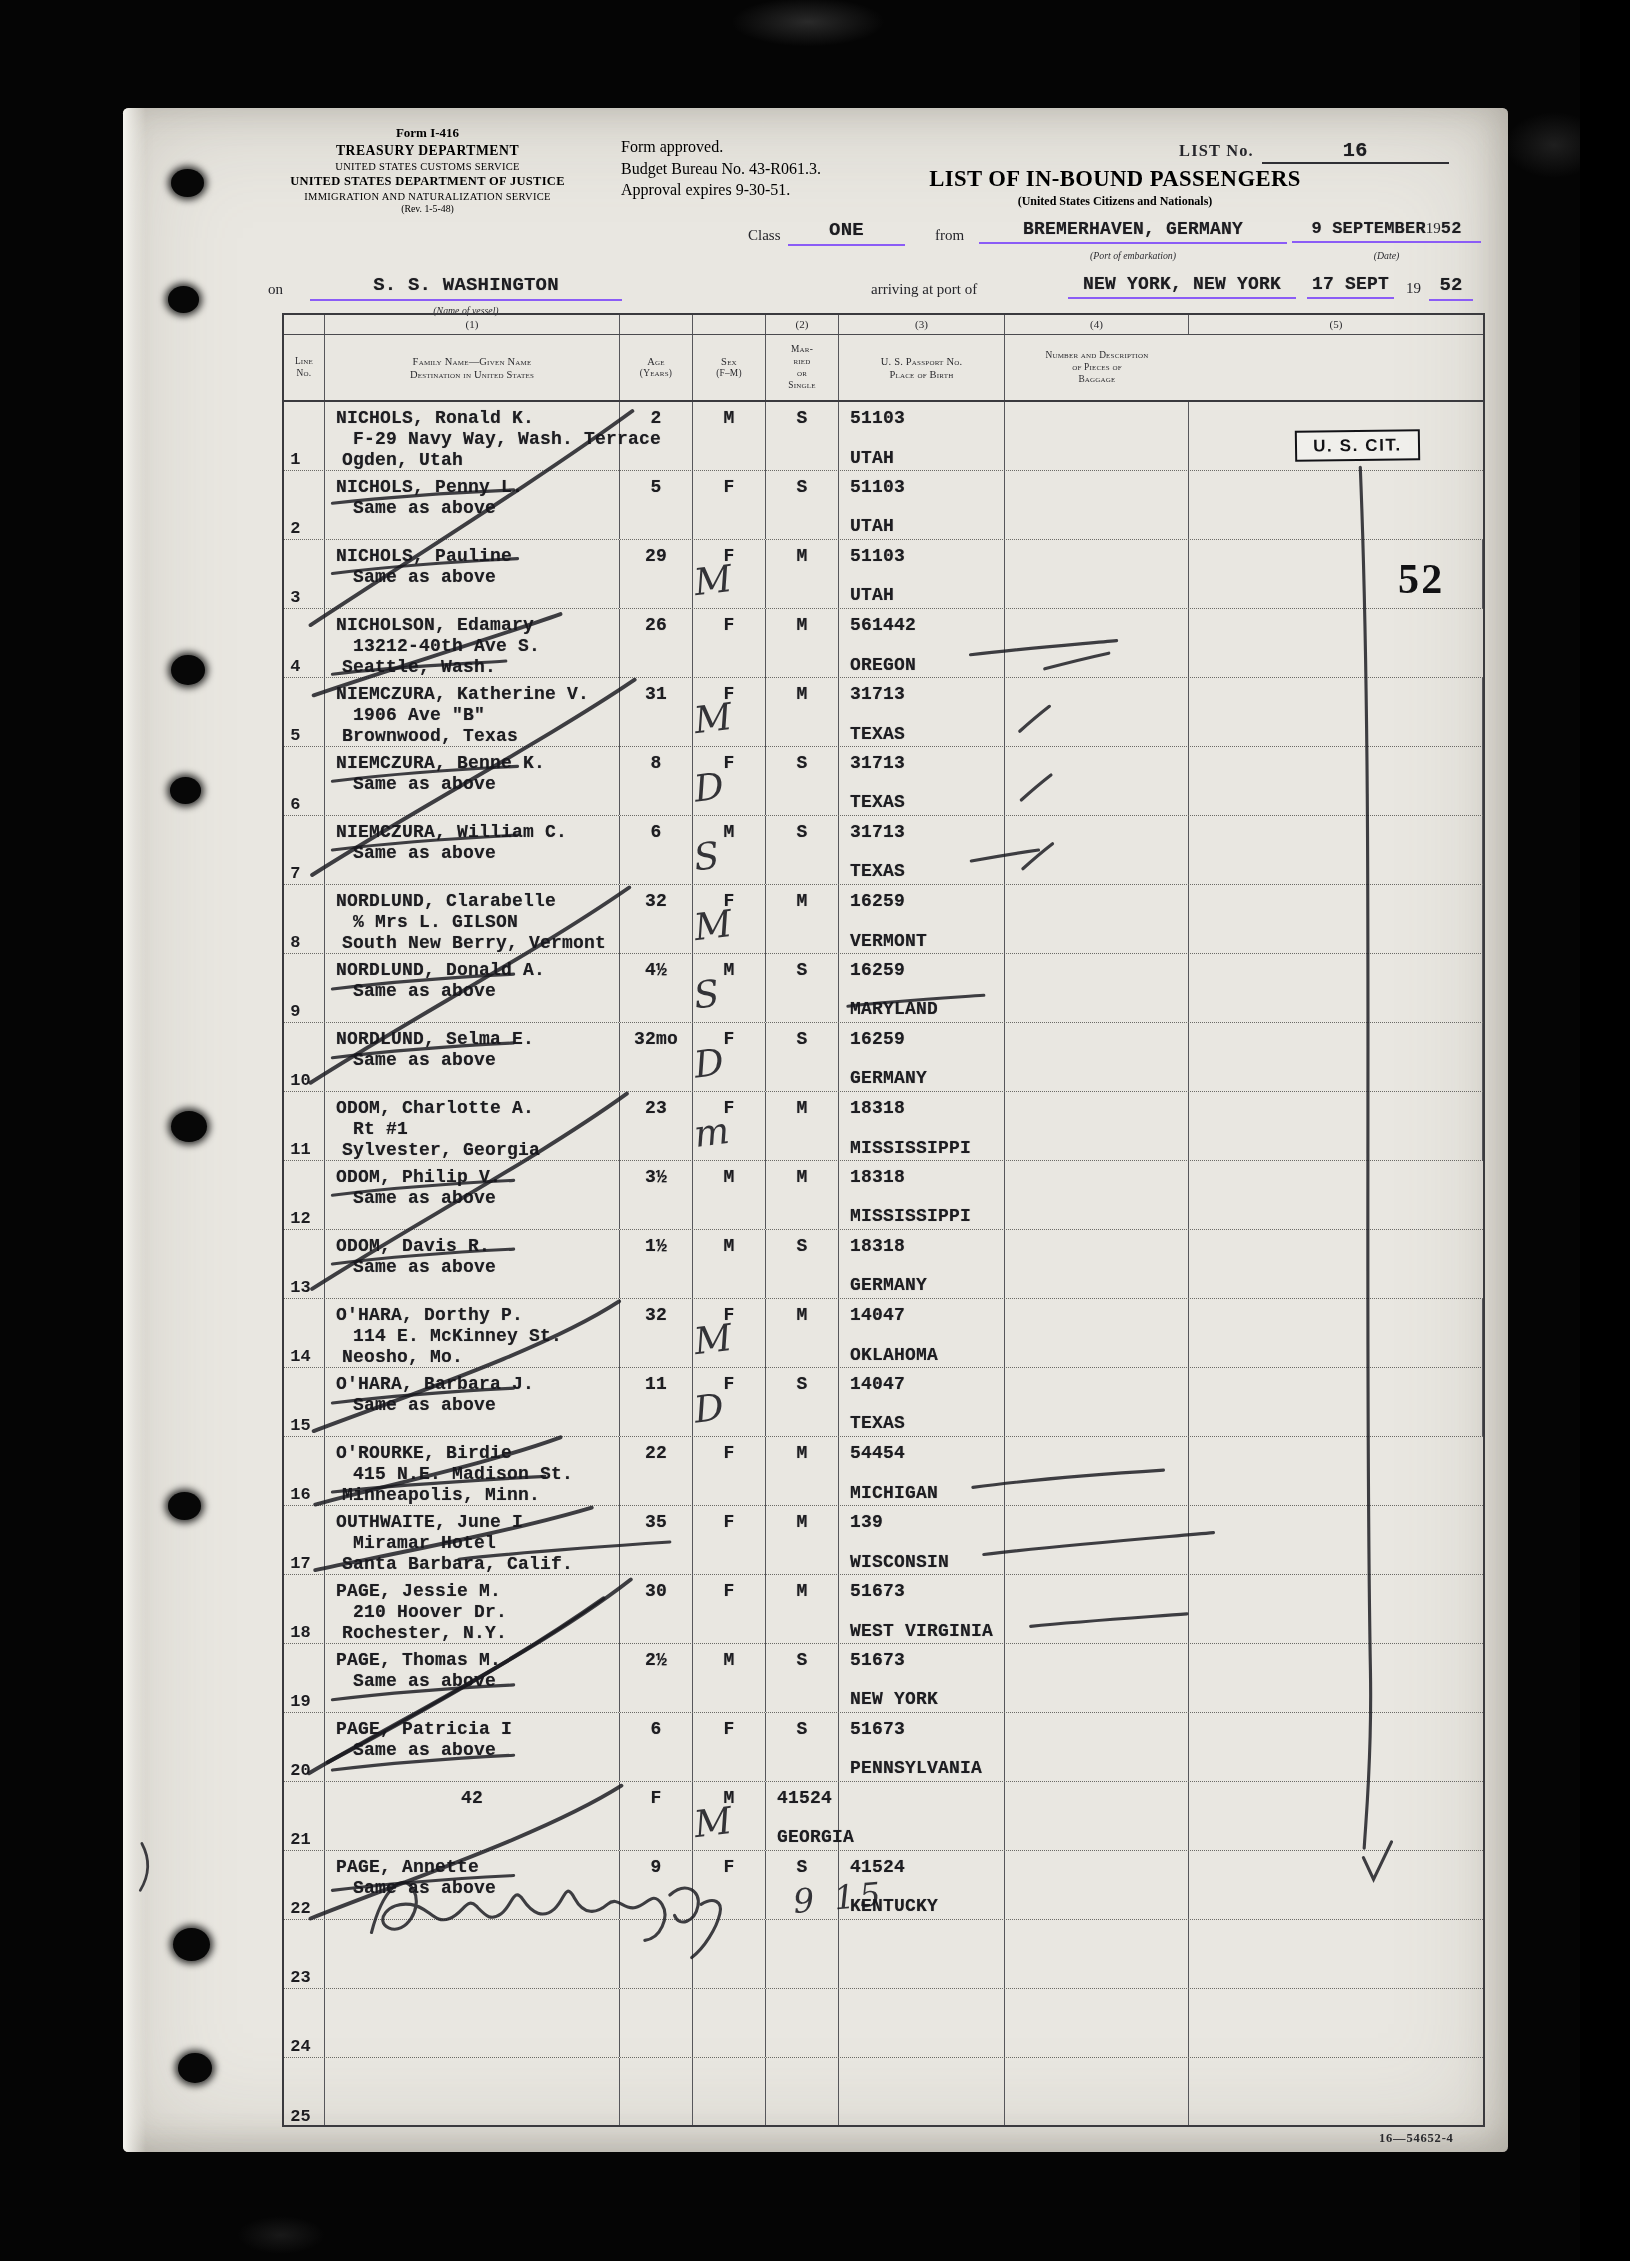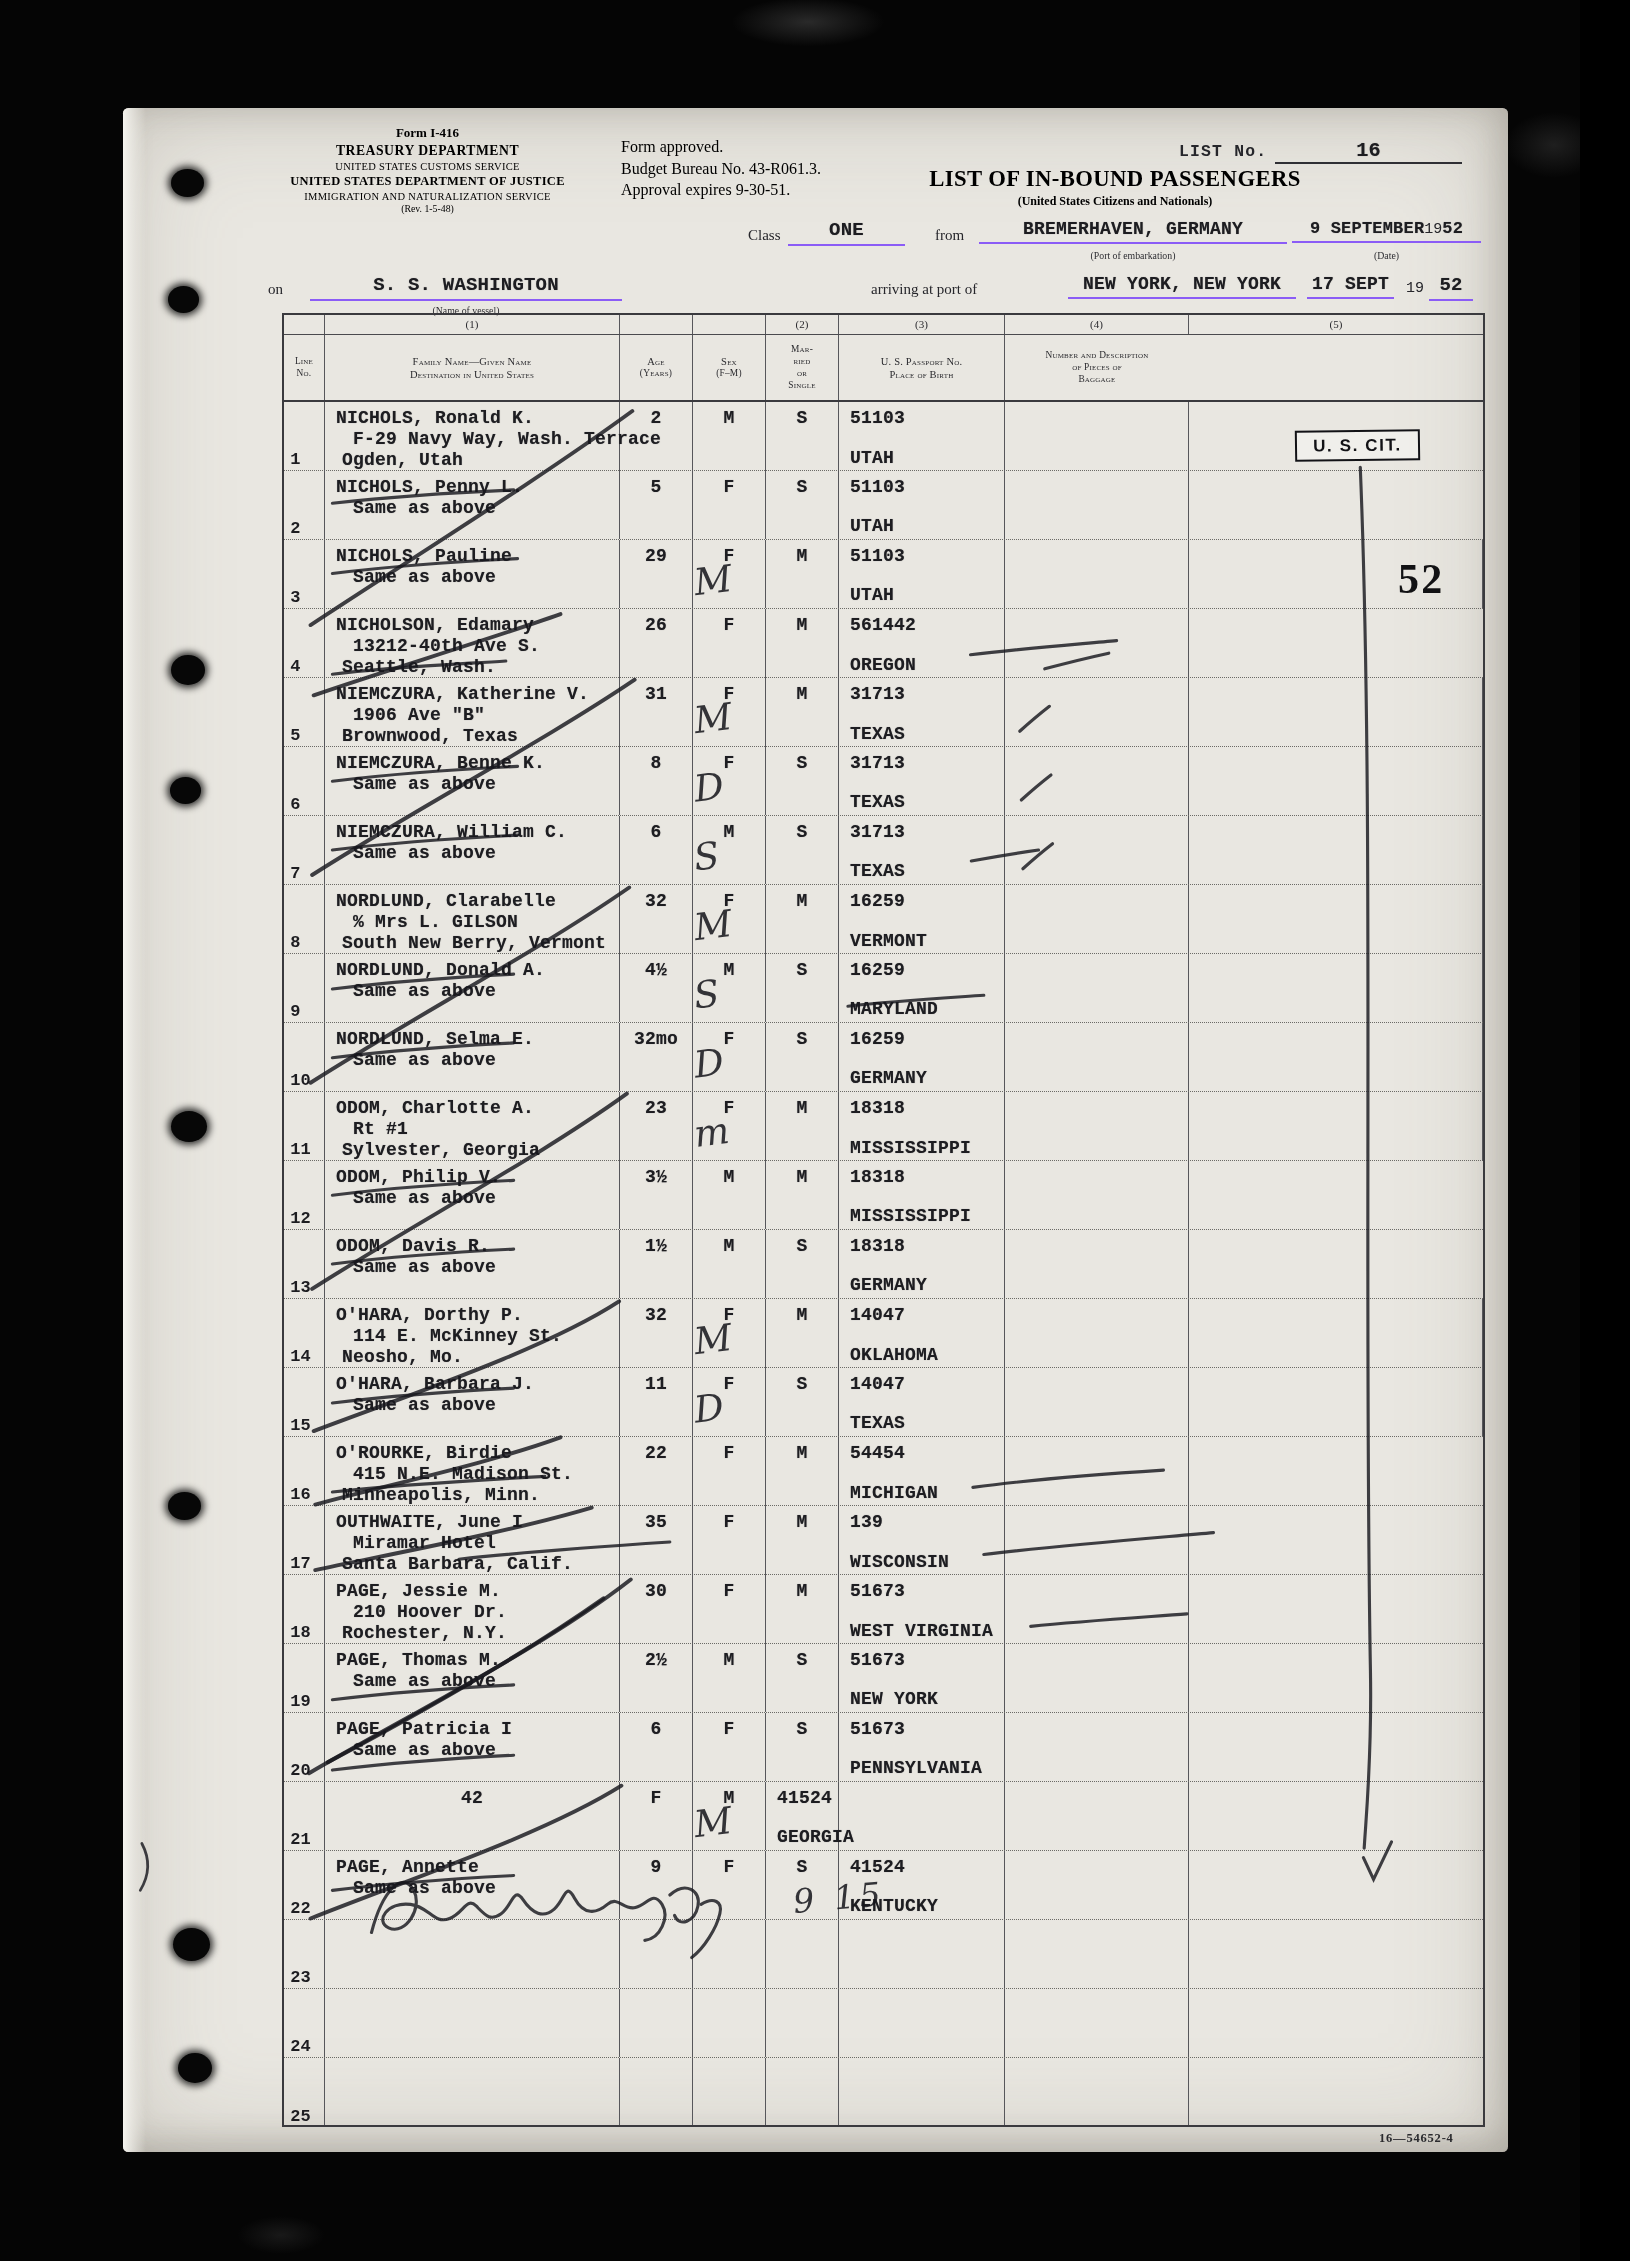--- a/index.html
+++ b/index.html
@@ -20,21 +20,21 @@
     background:#e9e7e1; border-radius:5.5px;
     box-shadow: inset 0 0 109px rgba(118,112,98,.28), inset -11px 0 39px rgba(100,95,82,.18), inset 0 -9.4px 31px rgba(100,95,82,.18);
   }
   .paper::before{
     content:""; position:absolute; left:0; top:0; bottom:0; width:23.4px;
     background:linear-gradient(90deg,#f6f5f0,rgba(246,245,240,0)); border-radius:5.5px 0 0 5.5px;
   }
   .hole{ position:absolute; background:#070707; border-radius:50%;
          box-shadow:0 0 7px 3.1px rgba(7,7,7,.8); }
 
-  .printed{ font-family:Liberation Mono, monospace; color:#26262b; }
+  .printed{ font-family:Liberation Serif, serif; color:#26262b; }
   .t{ font-family:"Liberation Mono", monospace; font-weight:700; font-size:18px;
       color:#1d1d21; letter-spacing:0.2px; text-shadow:0 0 0.8px rgba(25,25,30,.5); }
   .hand{ font-family:"DejaVu Serif", serif; font-style:italic; color:#14141a; }
 
   
   .hdr-left{ position:absolute; left:131px; top:17px; width:347px; text-align:center; line-height:1.3; }
   .hl1{ font-size:13px; font-weight:bold; }
   .hl2{ font-size:13.7px; font-weight:bold; letter-spacing:0.5px; }
   .hl3{ font-size:10.5px; letter-spacing:0.3px; }
   .hl4{ font-size:12.5px; font-weight:bold; letter-spacing:0.3px; }
@@ -47,21 +47,21 @@
   .listno-label{ font-size:16.4px; font-weight:bold; letter-spacing:1.2px; }
   .listno-line{ display:inline-block; width:187px; border-bottom:2px solid #2f2f34; text-align:center; margin-left:7.8px; }
   .listno-value{ font-size:20.3px; }
 
   .hdr-title{ position:absolute; left:750px; top:58px; width:484px; text-align:center; }
   .doc-title{ font-size:22.7px; font-weight:bold; letter-spacing:0.4px; }
   .doc-subtitle{ font-size:12px; font-weight:bold; margin-top:1.6px; }
 
   .fieldline{ position:absolute; left:0; top:0; width:100%; }
   .u{ border-bottom:2px solid #8b5cf6; display:inline-block; text-align:center; padding-bottom:3px; }
-  .cap{ position:absolute; text-align:center; font-size:9.8px; color:#2c2c31; }
+  .cap{ position:absolute; text-align:center; font-size:9.8px; color:#2c2c31;font-style:italic; }
 
   .lbl{ position:absolute; font-size:15px; color:#26262b; }
 
   
   .table{ position:absolute; left:159px; top:205px; width:1203px; height:1814px;
           border:2.3px solid #3a3a3e; box-sizing:border-box; overflow:hidden;
           --cols:41px 295px 73px 73px 73px 166px 184px 1fr; }
   .numrow{ display:grid; grid-template-columns:var(--cols); height:20.3px;
            border-bottom:1.6px solid #4a4a4e; box-sizing:border-box; }
   .numcell{ border-right:1.6px solid #57575b; box-sizing:border-box; text-align:center;

